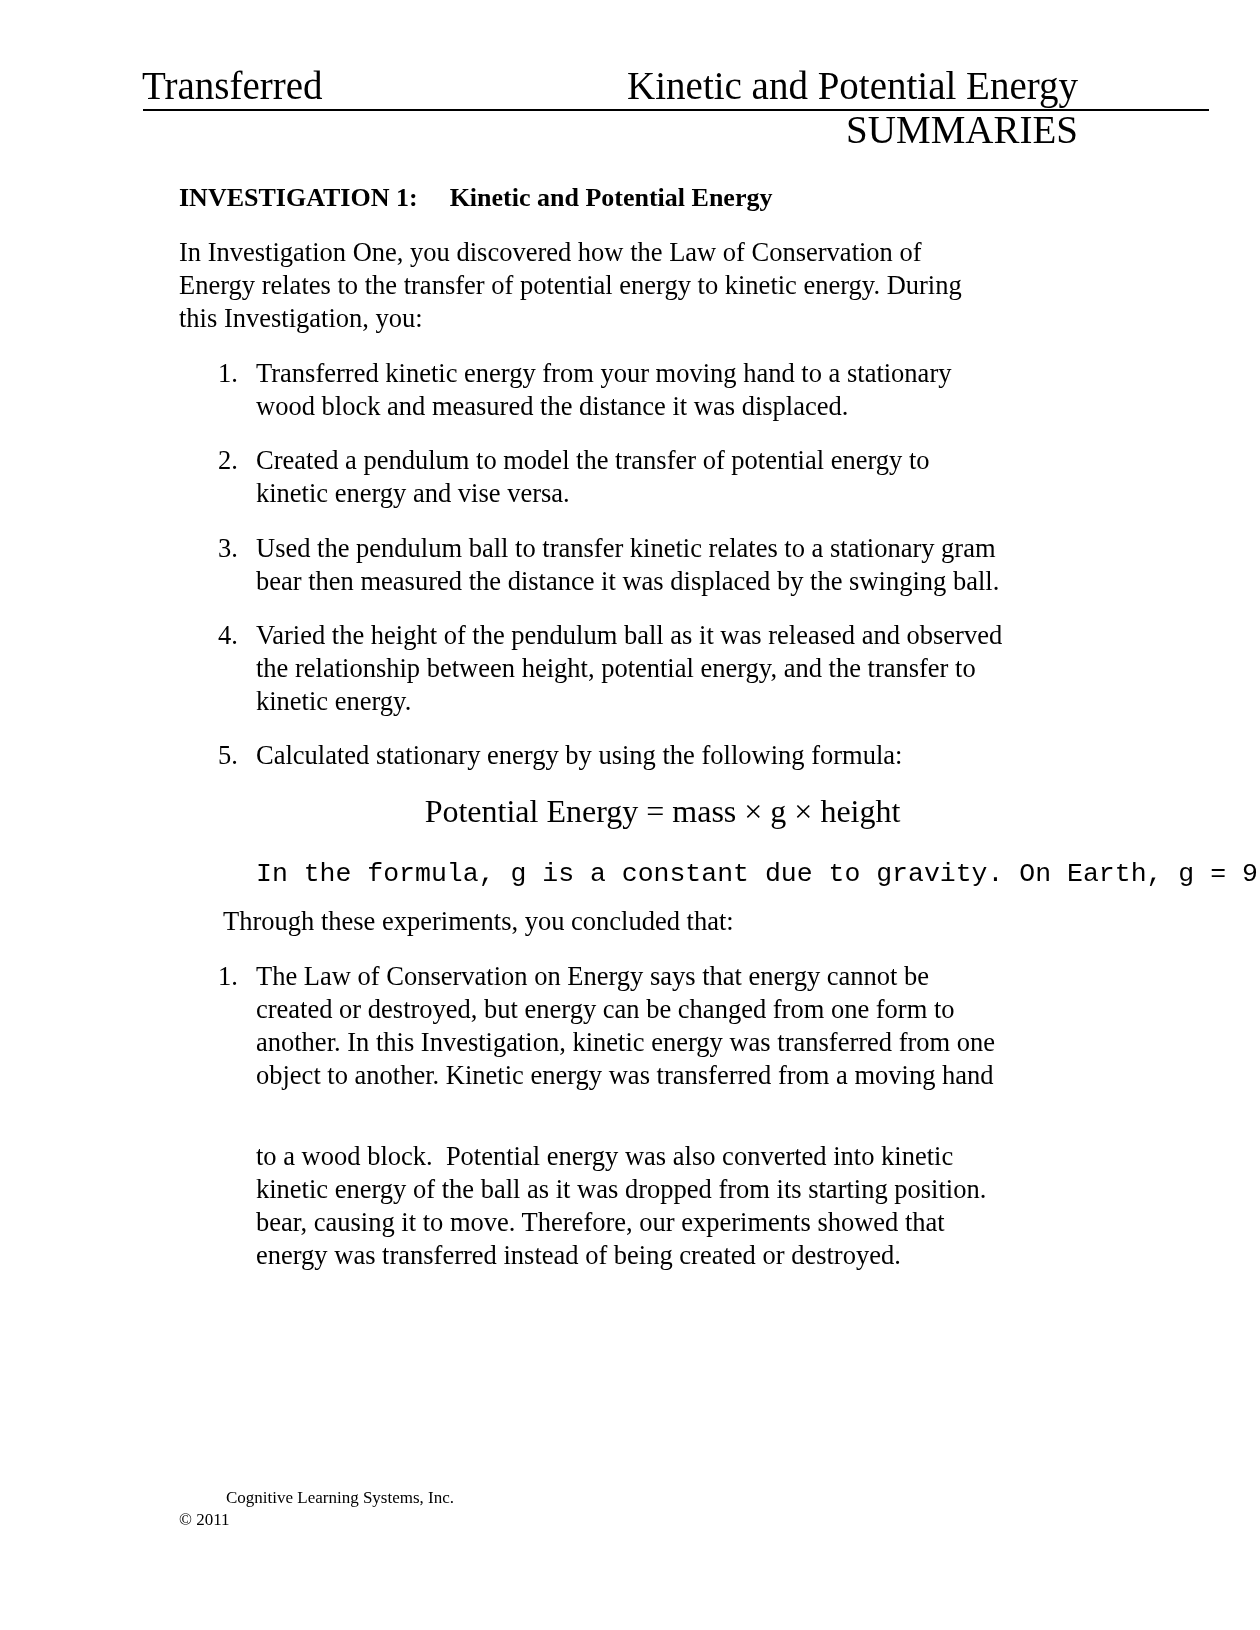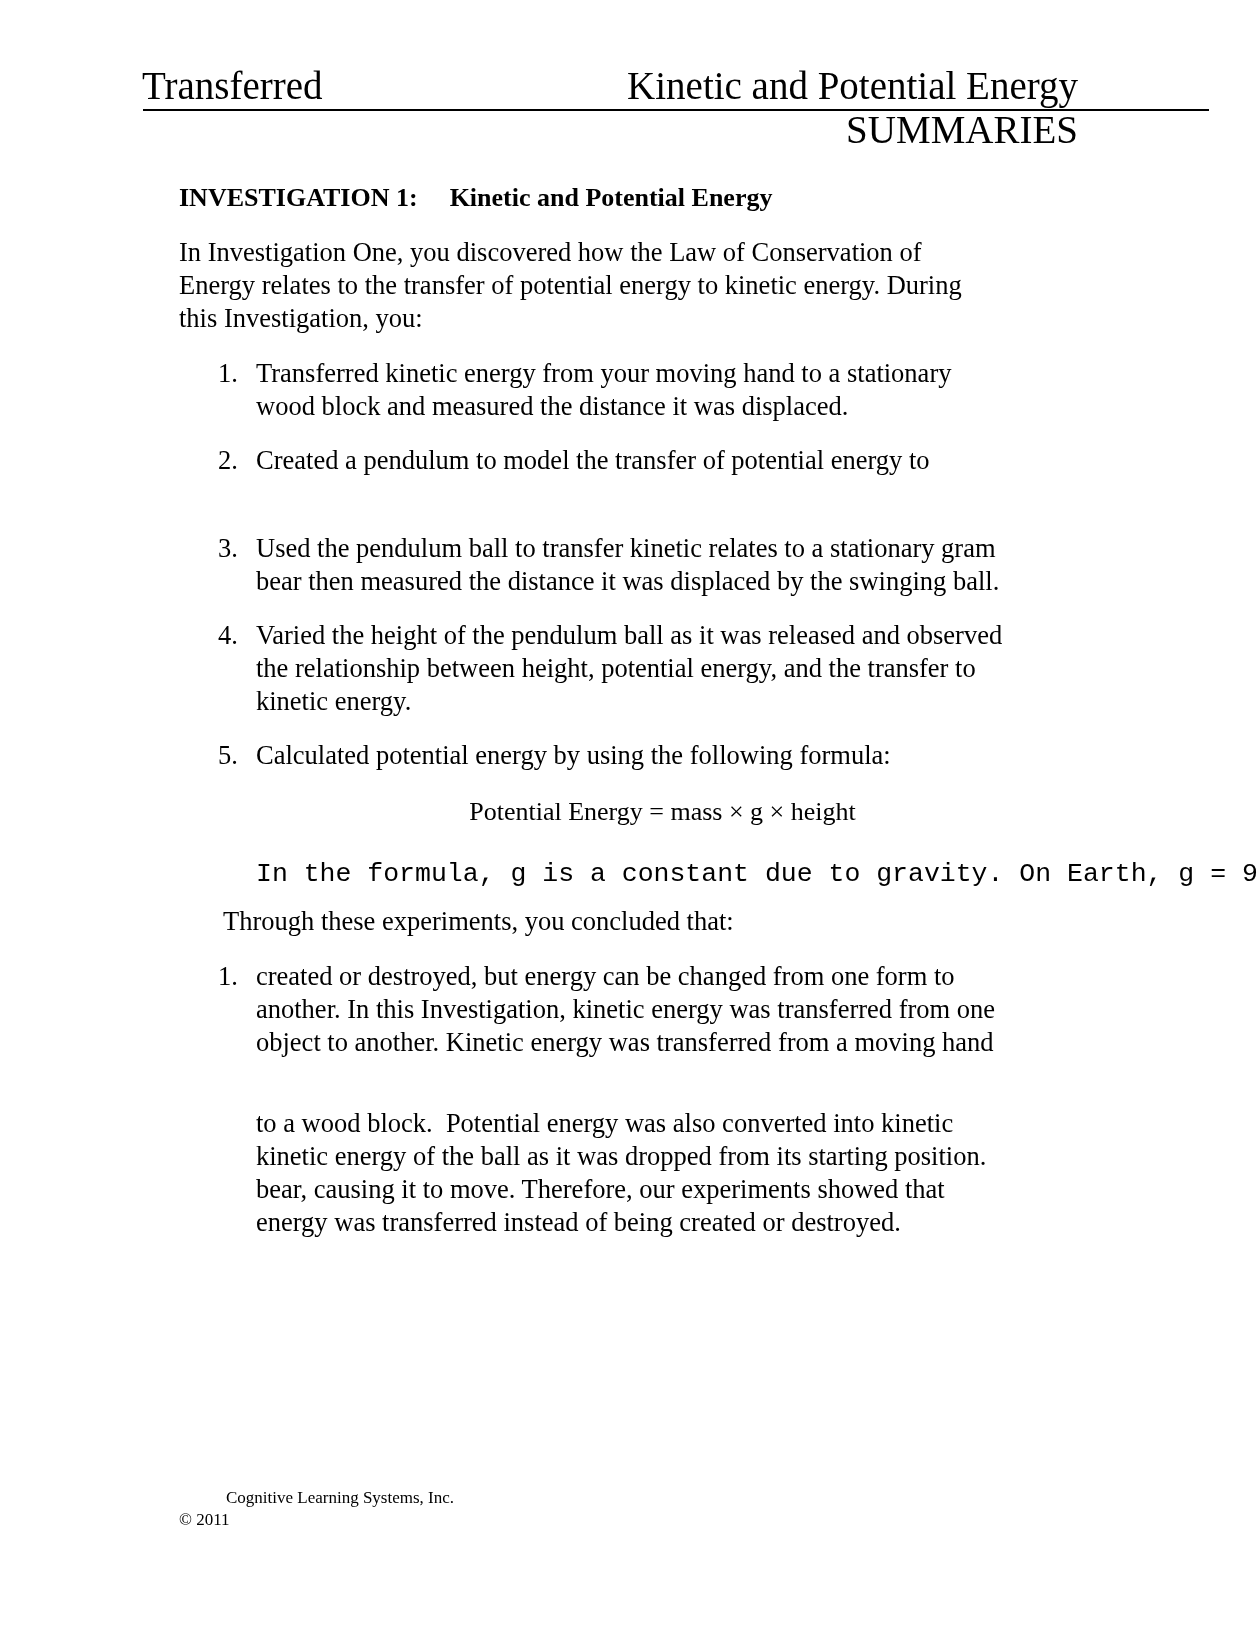--- a/index.html
+++ b/index.html
@@ -10,21 +10,21 @@
   .hdr-title { right: 182px; top: 64px; font-size: 39px; line-height: 44px; text-align: right; }
   .hdr-rule { left: 143px; top: 109px; width: 1066px; height: 0; border-top: 2px solid #000; }
   .hdr-sub { right: 182px; top: 108px; font-size: 39px; line-height: 44px; text-align: right; }
   .heading { left: 179px; top: 182px; font-size: 26px; font-weight: bold; line-height: 32px; }
   .heading .gap { display: inline-block; width: 32px; }
   .para { left: 179px; font-size: 26.5px; line-height: 33px; white-space: normal; width: 880px; }
   .item { left: 179px; width: 900px; font-size: 26.5px; line-height: 33px; white-space: normal; }
   .item .num { position: absolute; left: 39px; top: 0; }
   .item .txt { position: absolute; left: 77px; top: 0; width: 820px; }
   .line { display: block; white-space: nowrap; }
-  .formula { left: 0; width: 1260px; text-align: center; font-size: 26px; line-height: 33px; padding-left: 65px; box-sizing: border-box; }
+  .formula { left: 0; width: 1260px; text-align: center; font-size: 32px; line-height: 33px; padding-left: 65px; box-sizing: border-box; }
   .note { left: 256px; font-size: 26.5px; line-height: 33px; }
   .note sup { font-size: 13px; vertical-align: 11px; }
   .footer { left: 179px; font-size: 17px; line-height: 21px; }
 </style>
 </head>
 <body>
 
 <div class="abs hdr-left">Transferred</div>
 <div class="abs hdr-title">Kinetic and Potential Energy</div>
 <div class="abs hdr-rule"></div>
@@ -45,20 +45,21 @@
   <div class="txt">
     <span class="line">Transferred kinetic energy from your moving hand to a stationary</span>
     <span class="line">wood block and measured the distance it was displaced.</span>
   </div>
 </div>
 
 <div class="abs item" style="top:444px;">
   <span class="num">2.</span>
   <div class="txt">
     <span class="line">Created a pendulum to model the transfer of potential energy to</span>
+    <span class="line">kinetic energy and vise versa.</span>
   </div>
 </div>
 
 <div class="abs item" style="top:532px;">
   <span class="num">3.</span>
   <div class="txt">
     <span class="line">Used the pendulum ball to transfer kinetic relates to a stationary gram</span>
     <span class="line">bear then measured the distance it was displaced by the swinging ball.</span>
   </div>
 </div>
@@ -68,35 +69,36 @@
   <div class="txt">
     <span class="line">Varied the height of the pendulum ball as it was released and observed</span>
     <span class="line">the relationship between height, potential energy, and the transfer to</span>
     <span class="line">kinetic energy.</span>
   </div>
 </div>
 
 <div class="abs item" style="top:739px;">
   <span class="num">5.</span>
   <div class="txt">
-    <span class="line">Calculated potential energy by using the following formula:</span>
+    <span class="line">Calculated stationary energy by using the following formula:</span>
   </div>
 </div>
 
 <div class="abs formula" style="top:795px;">Potential Energy = mass × g × height</div>
 
 <div class="abs note" style="top:850px;font-family:Liberation Mono, monospace;">
   <span>In the formula, g is a constant due to gravity. On Earth, g = 9.81 m/s</span><sup>2</sup>
 </div>
 
 <div class="abs para" style="top:905px;margin-left:44px;">Through these experiments, you concluded that:</div>
 
 <div class="abs item" style="top:960px;">
   <span class="num">1.</span>
   <div class="txt">
+    <span class="line">The Law of Conservation on Energy says that energy cannot be</span>
     <span class="line">created or destroyed, but energy can be changed from one form to</span>
     <span class="line">another. In this Investigation, kinetic energy was transferred from one</span>
     <span class="line">object to another. Kinetic energy was transferred from a moving hand</span>
     <span class="line" style="white-space:pre;margin-top:48px;">to a wood block.  Potential energy was also converted into kinetic</span>
     <span class="line">kinetic energy of the ball as it was dropped from its starting position.</span>
     <span class="line">bear, causing it to move. Therefore, our experiments showed that</span>
     <span class="line">energy was transferred instead of being created or destroyed.</span>
   </div>
 </div>
 

